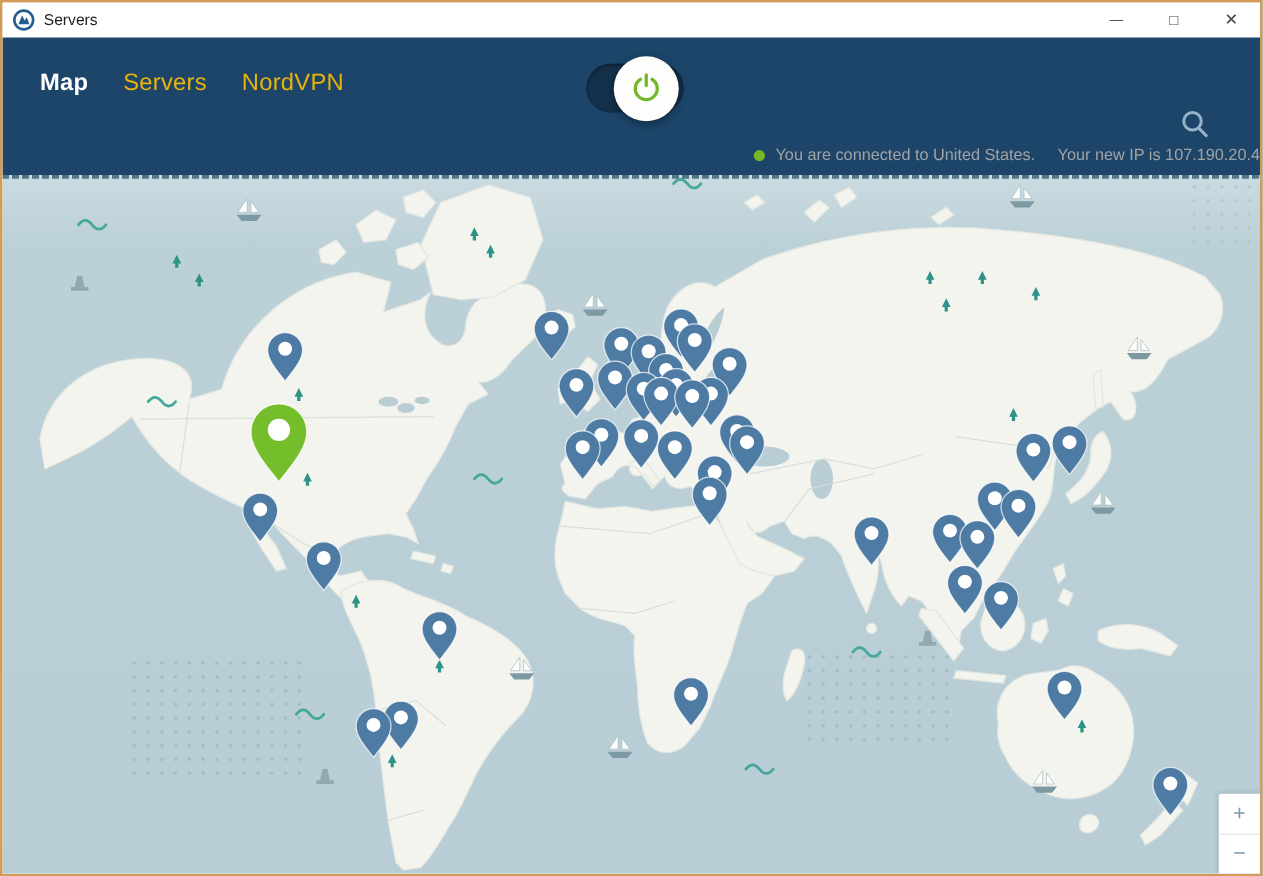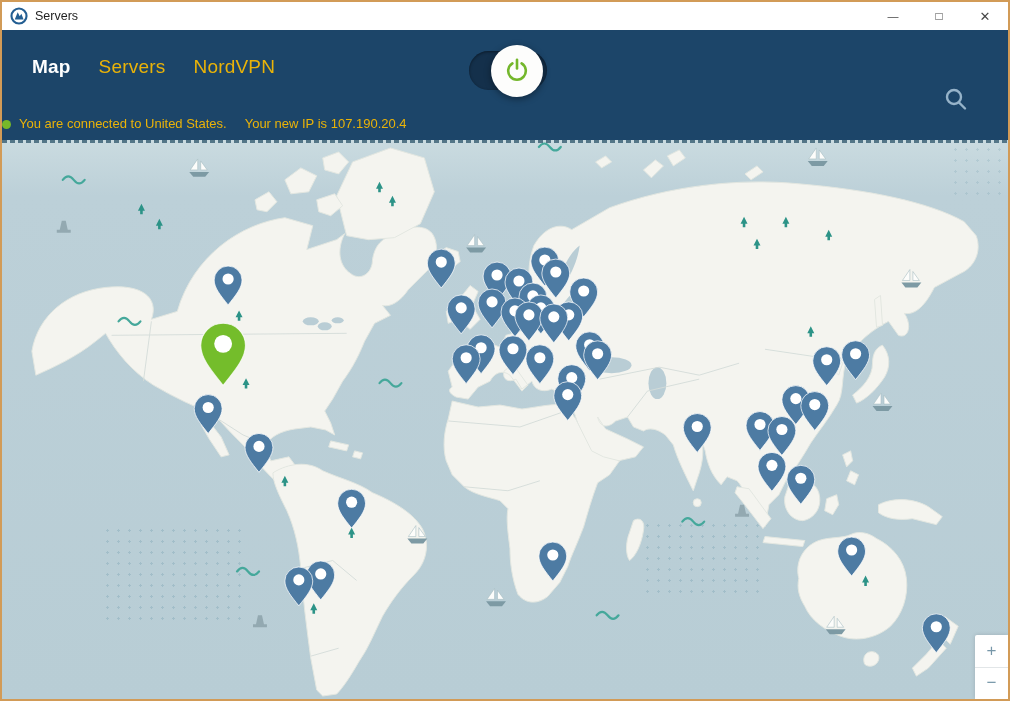--- a/index.html
+++ b/index.html
@@ -17,21 +17,21 @@
   
   .nav{position:relative;height:110px;background:#1c4569;}
   .nav-links{position:absolute;left:30px;top:26px;display:flex;gap:28px;}
   .nav-link{font-size:19px;color:#eab308;letter-spacing:.2px;cursor:pointer;}
   .nav-link.active{color:#ffffff;font-weight:600;}
   .toggle-track{position:absolute;left:467px;top:21px;width:78px;height:39px;border-radius:20px;
     background:#14304b;box-shadow:inset 0 1px 3px rgba(0,0,0,.45);}
   .power-btn{position:absolute;left:489px;top:15px;width:52px;height:52px;border-radius:50%;
     background:#fdfdfc;box-shadow:0 2px 7px rgba(0,0,0,.4);display:flex;align-items:center;justify-content:center;cursor:pointer;}
   .search-btn{position:absolute;left:941px;top:57px;width:26px;height:26px;cursor:pointer;}
-  .status-row{position:absolute;left:0;right:0;bottom:9px;text-align:left;font-size:13px;color:#eab308;}
+  .status-row{position:absolute;left:0;right:0;bottom:9px;text-align:right;font-size:13px;color:#a3a3a3;}
   .status-dot{display:inline-block;width:9px;height:9px;border-radius:50%;background:#76b82a;
     margin-right:8px;vertical-align:-1px;}
   .status-ip{margin-left:18px;}
   
   .map{position:relative;height:559px;background:linear-gradient(180deg,#cadbe0 0%,#bcd0d8 10%,#b8cdd5 100%);}
   .map svg.world{position:absolute;left:0;top:0;width:100%;height:100%;}
   .map-top-edge{position:absolute;left:0;top:0;right:0;height:3px;opacity:.75;
     background:repeating-linear-gradient(90deg,#2c546a 0 5px,rgba(44,84,106,0) 5px 8px);}
   .dots{position:absolute;opacity:.45;pointer-events:none;
     background-image:radial-gradient(#85aab8 1.2px,rgba(0,0,0,0) 1.4px);background-size:11px 11px;}

